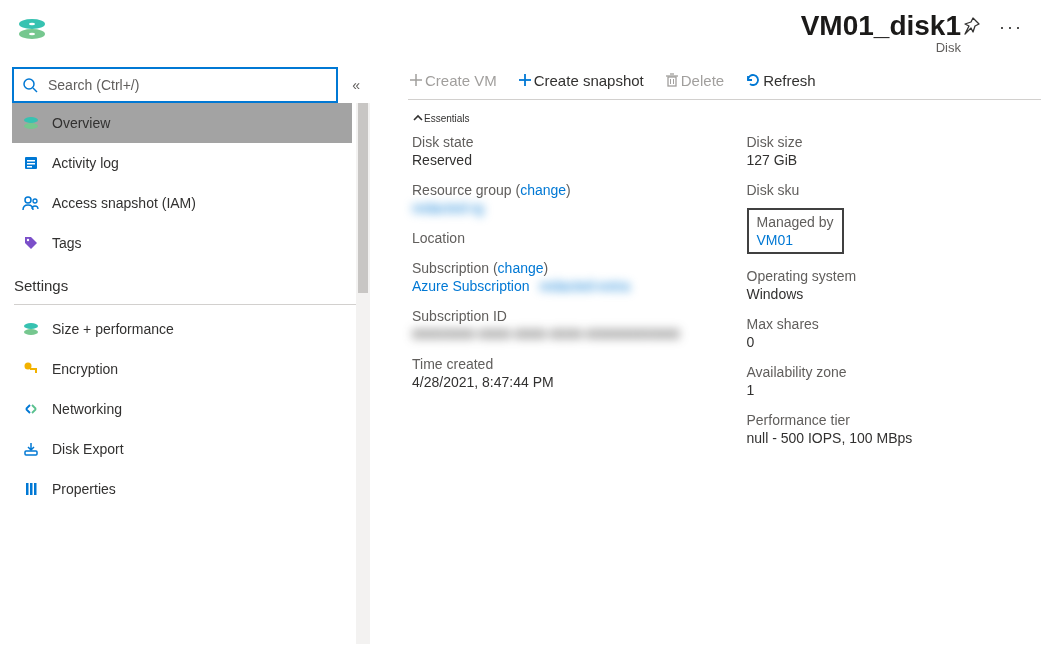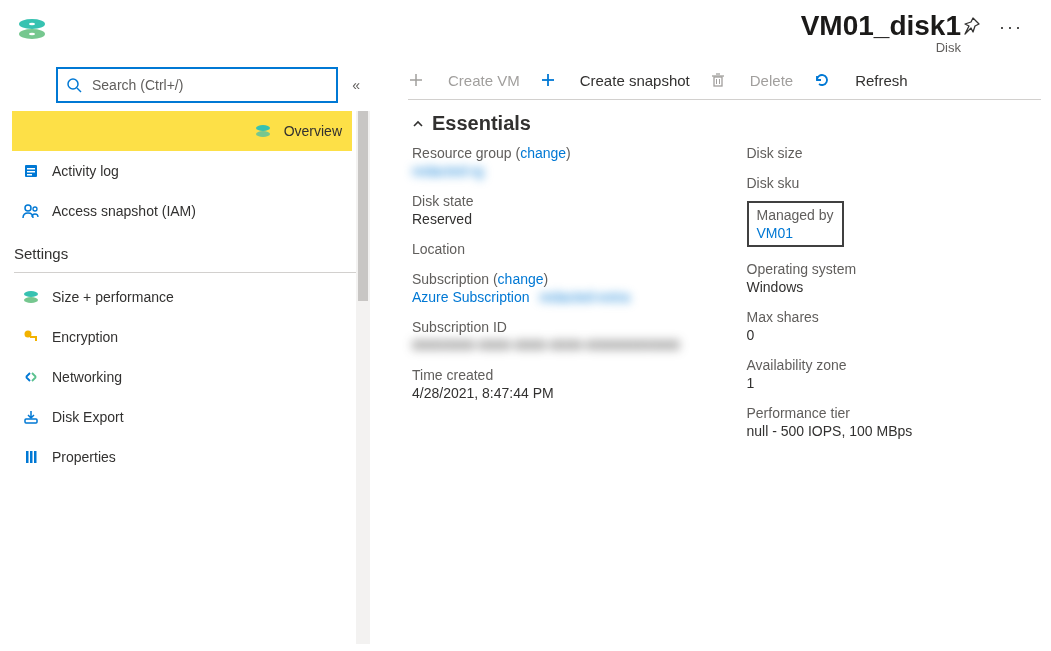--- a/index.html
+++ b/index.html
@@ -55,22 +55,21 @@
   }
   .sidebar-inner {
     flex:1;
     display:flex;
     flex-direction:column;
   }
   .search-row {
     display:flex;
     align-items:center;
     gap:10px;
-    padding: 4px 8px 8px 0;
-    margin-left: 44px;
+    padding: 4px 8px 0 0;
   }
   .search-box {
     flex:1;
     display:flex;
     align-items:center;
     border:2px solid #0078d4;
     height:36px;
     padding:0 8px;
     gap:8px;
   }
@@ -97,22 +96,21 @@
   .nav-list li {
     display:flex;
     align-items:center;
     height:40px;
     padding:0 10px;
     gap:12px;
     cursor:pointer;
     font-size:14px;
   }
   .nav-list li.selected {
-    background:#fde047;
-    justify-content:flex-end;
+    background:#a3a3a3;
   }
   .nav-icon { width:18px; display:flex; justify-content:center; }
   .section-head {
     font-size:15px;
     padding:14px 10px 6px 2px;
     font-weight:400;
     color:#323130;
   }
   .section-rule {
     border:none;
@@ -144,34 +142,33 @@
   .toolbar {
     display:flex;
     align-items:center;
     gap:20px;
     border-bottom:1px solid #d2d0ce;
     padding:6px 0 10px 0;
   }
   .toolbar-btn {
     display:flex;
     align-items:center;
-    gap:24px;
+    gap:1px;
     font-size:15px;
     cursor:pointer;
     color:#323130;
   }
   .toolbar-btn.disabled { color:#a19f9d; cursor:default; }
   .toolbar-btn.disabled svg path, .toolbar-btn.disabled svg line, .toolbar-btn.disabled svg rect { stroke:#a19f9d !important; }
   .essentials-head {
     display:flex;
     align-items:center;
-    gap:8px;
     padding:12px 0 10px 4px;
-    font-weight:700;
-    font-size:20px;
+    font-weight:400;
+    font-size:10px;
     cursor:pointer;
   }
   .ess-grid {
     display:flex;
     gap:40px;
     padding-left:4px;
   }
   .ess-col { flex:1; display:flex; flex-direction:column; gap:14px; }
   .ess-item .label { font-size:14px; color:#605e5c; }
   .ess-item .value { font-size:14px; color:#323130; margin-top:2px;}
@@ -255,20 +252,29 @@
             <span class="nav-icon">
               <svg width="18" height="16" viewBox="0 0 18 16">
                 <circle cx="6" cy="5" r="3" fill="none" stroke="#0078d4" stroke-width="1.5"></circle>
                 <path d="M1 15 Q1 10 6 10 Q11 10 11 15" fill="none" stroke="#0078d4" stroke-width="1.5"></path>
                 <circle cx="13" cy="6" r="2" fill="none" stroke="#0078d4" stroke-width="1.3"></circle>
                 <path d="M10 14 Q10 11 13 11 Q16 11 16 14" fill="none" stroke="#0078d4" stroke-width="1.3"></path>
               </svg>
             </span>
             <span>Access snapshot (IAM)</span>
           </li>
+          <li>
+            <span class="nav-icon">
+              <svg width="16" height="16" viewBox="0 0 16 16">
+                <path d="M2 2 L8 2 L14 8 L8 14 L2 8 Z" fill="#7b4fc9"></path>
+                <circle cx="5" cy="5" r="1.2" fill="#fff"></circle>
+              </svg>
+            </span>
+            <span>Tags</span>
+          </li>
         </ul>
 
         <div class="section-head">Settings</div>
         <hr class="section-rule">
 
         <ul class="nav-list">
           <li>
             <span class="nav-icon">
               <svg width="18" height="18" viewBox="0 0 18 18">
                 <ellipse cx="9" cy="6" rx="7" ry="3" fill="#37c2b1"></ellipse>
@@ -363,28 +369,28 @@
       <svg width="12" height="12" viewBox="0 0 12 12">
           <path d="M2 8 L6 4 L10 8" fill="none" stroke="#323130" stroke-width="1.6"></path>
         </svg>
       <span>Essentials</span>
     </div>
 
     <div class="ess-grid">
 
       <div class="ess-col">
         <div class="ess-item">
+          <div class="label">Disk state</div>
+          <div class="value">Reserved</div>
+        </div>
+        <div class="ess-item">
           <div class="label">
             <span>Resource group (</span><span class="link">change</span><span>)</span>
           </div>
           <div class="value"><span class="link blur">redacted-rg</span></div>
-        </div>
-        <div class="ess-item">
-          <div class="label">Disk state</div>
-          <div class="value">Reserved</div>
         </div>
         <div class="ess-item">
           <div class="label">Location</div>
         </div>
         <div class="ess-item">
           <div class="label">
             <span>Subscription (</span><span class="link">change</span><span>)</span>
           </div>
           <div class="value">
             <span class="link">Azure Subscription</span>
@@ -397,20 +403,21 @@
         </div>
         <div class="ess-item">
           <div class="label">Time created</div>
           <div class="value">4/28/2021, 8:47:44 PM</div>
         </div>
       </div>
 
       <div class="ess-col">
         <div class="ess-item">
           <div class="label">Disk size</div>
+          <div class="value">127 GiB</div>
         </div>
         <div class="ess-item">
           <div class="label">Disk sku</div>
         </div>
         <div class="ess-item">
           <div class="highlight-box">
             <div class="label">Managed by</div>
             <div class="value"><span class="link">VM01</span></div>
           </div>
         </div>

